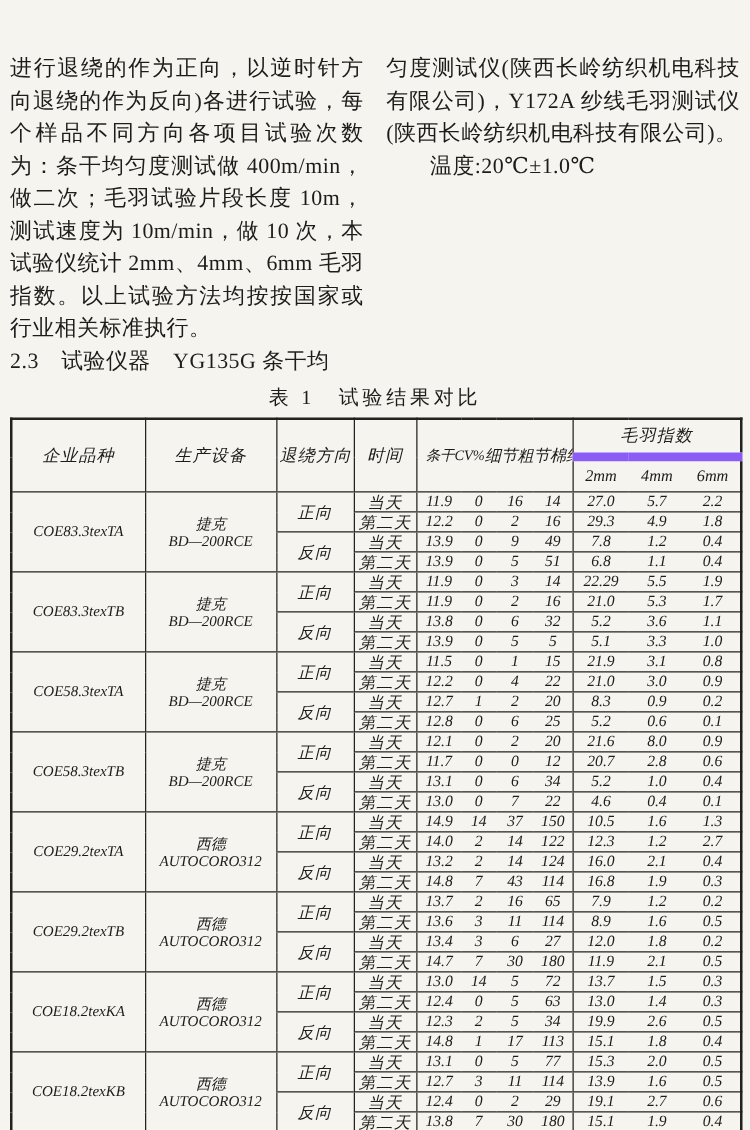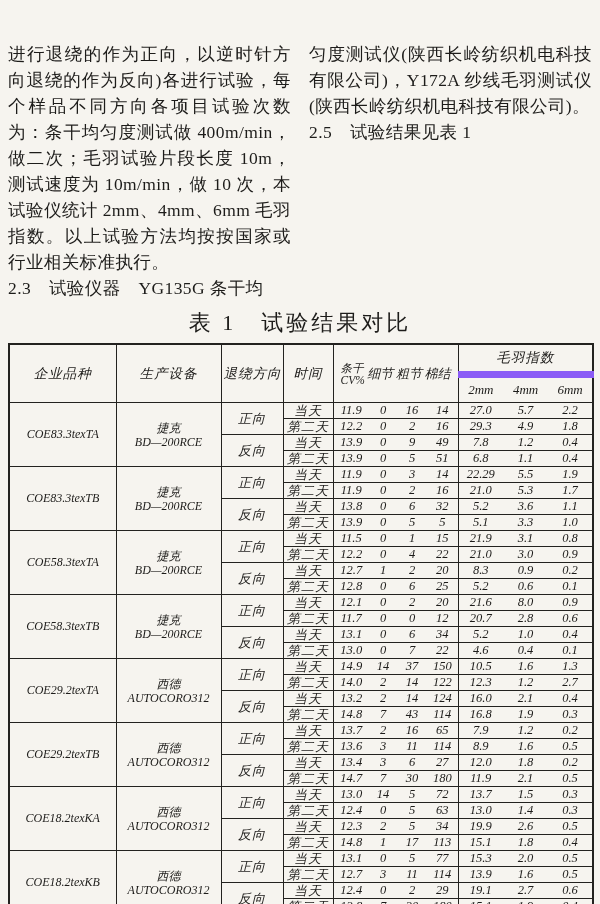--- a/index.html
+++ b/index.html
@@ -8,21 +8,21 @@
     background:#f6f4ef;
     color:#1d1c1a;
     font-family:"Liberation Serif","DejaVu Serif",serif;
   }
   .page{padding:12px 8px 0 8px;margin-top:29px;}
   .cols{display:flex;gap:18px;}
   .col{flex:1;font-size:17.5px;line-height:26px;text-align:justify;letter-spacing:0.4px;}
   .col p{margin:0;}
   .p-indent{padding-left:2em;}
   .table-title{
-    text-align:center;font-size:22px;letter-spacing:3px;
+    text-align:center;font-size:16px;letter-spacing:3px;
     margin:7px 0 5px 0;
   }
   table{
     border-collapse:collapse;
     width:584px;margin:0 auto;
     table-layout:fixed;
     border:2px solid #23221f;
     background:transparent;
     font-style:italic;
   }
@@ -39,41 +39,41 @@
   }
   .bl{border-left:1px solid #23221f;}
   .c-prod{font-size:12px;letter-spacing:0;}
   .c-equip{white-space:pre-line;line-height:14px;font-size:12px;letter-spacing:0;vertical-align:middle;text-align:center;}
   .c-dir,.c-time{font-size:13px;letter-spacing:1px;}
   .cv-wrap{
     display:flex;align-items:center;justify-content:space-between;
     padding:0 5px;font-size:13px;letter-spacing:0;
   }
   .cv-stack{
-    display:flex;flex-direction:column;
+    display:flex;
     font-size:11.5px;line-height:12px;text-align:left;letter-spacing:0;
   }
   .continuation{
     text-align:left;padding:3px 34px 0 0;
     font-size:16px;letter-spacing:3px;
   }
 </style>
 </head>
 <body>
 
 <div class="page">
 
   <div class="cols">
     <div class="col">
       <p>进行退绕的作为正向，以逆时针方向退绕的作为反向)各进行试验，每个样品不同方向各项目试验次数为：条干均匀度测试做 400m/min，做二次；毛羽试验片段长度 10m，测试速度为 10m/min，做 10 次，本试验仪统计 2mm、4mm、6mm 毛羽指数。以上试验方法均按按国家或行业相关标准执行。</p>
       <p>2.3　试验仪器　YG135G 条干均</p>
     </div>
     <div class="col">
       <p>匀度测试仪(陕西长岭纺织机电科技有限公司)，Y172A 纱线毛羽测试仪(陕西长岭纺织机电科技有限公司)。</p>
-      <p>2.5　试验结果见表 1</p>
+      <p class="p-indent">温度:20℃±1.0℃</p>
     </div>
   </div>
 
   <div class="table-title">表 1　试验结果对比</div>
 
   <table>
     <colgroup>
       <col style="width:107px">
         <col style="width:105px">
         <col style="width:62px">

